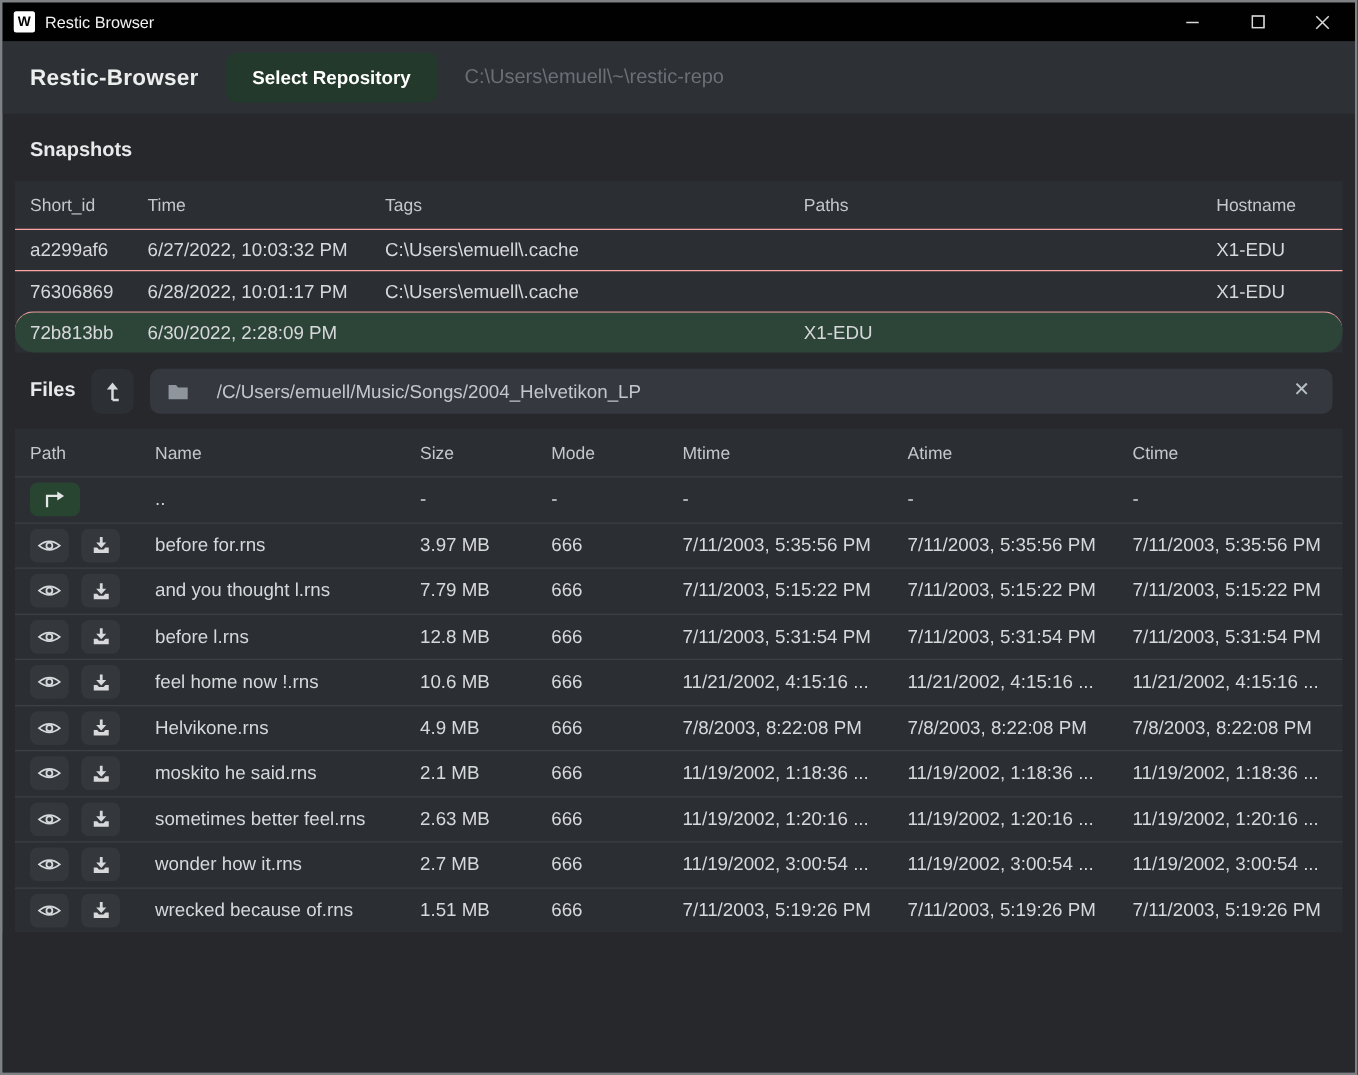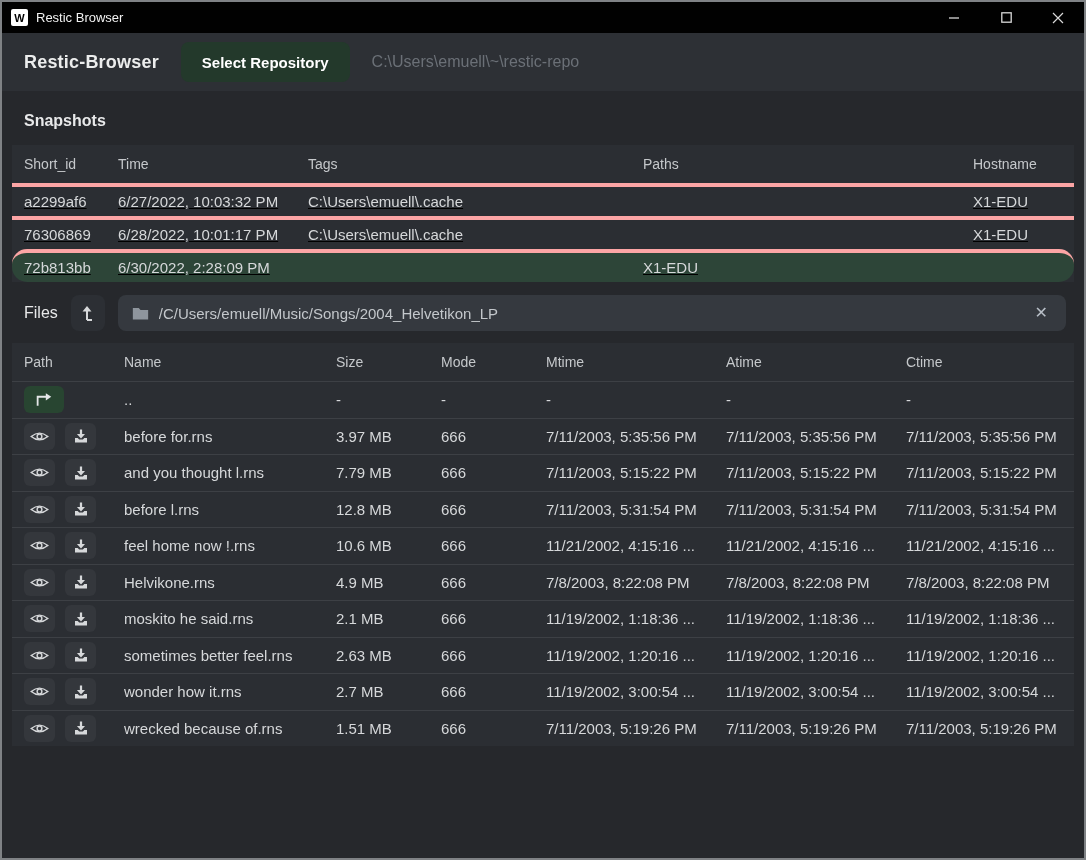--- a/index.html
+++ b/index.html
@@ -29,29 +29,29 @@
   .repo-path{ color:#6b7077; font-size:16px; }
   
   .section-heading{ color:#e8e9ea; font-size:16px; font-weight:bold; padding:21px 22px 15px 22px; }
   .table{ margin:0 10px; background:#2b2e33; }
   .cell{ color:#d6d8da; font-size:15px; white-space:nowrap; overflow:hidden; }
   .hdr .cell{ color:#c5c8cb; font-size:14px; }
   
   .snap-grid{ display:grid; grid-template-columns:94px 190px 335px 330px 1fr;
     align-items:center; padding-left:12px; }
   .snap-hdr{ height:38px; }
-  .snap-row{ height:33px; border-top:4px solid #fca5a5;text-decoration:underline; }
+  .snap-row{ height:33px; border-top:1px solid #fca5a5; }
   .snap-row.selected{ background:#2d4538;border-radius:15px; }
   
   .files-bar{ display:flex; align-items:center; padding:13px 18px 0 22px; gap:13px; }
-  .files-label{ color:#e8e9ea; font-size:16px; font-weight:normal; }
+  .files-label{ color:#e8e9ea; font-size:16px; font-weight:bold; }
   .uplevel-btn{ width:34px; height:36px; background:#2c2f34; border:none; border-radius:8px;
     display:flex; align-items:center; justify-content:center; }
   .breadcrumb{ flex:1; height:36px; background:#35393f; border-radius:8px;
-    display:flex; align-items:center; padding:0 14px; gap:10px; }
+    display:flex; align-items:center; padding:0 14px; gap:22px; }
   .breadcrumb-path{ color:#c3c7cb; font-size:15px; flex:1; white-space:nowrap; overflow:hidden; }
   .breadcrumb-close{ background:none; border:none; color:#b8bfc7; font-size:16px; line-height:1;
     padding:2px 4px; }
   
   .files-table{ margin-top:12px; }
   .file-grid{ display:grid; grid-template-columns:100px 212px 105px 105px 180px 180px 1fr;
     align-items:center; padding-left:12px; }
   .file-hdr{ height:38px; }
   .file-row{ height:36.5px; border-top:1px solid #3d4045; }
   .action-cell{ display:flex; gap:10px; align-items:center; }

